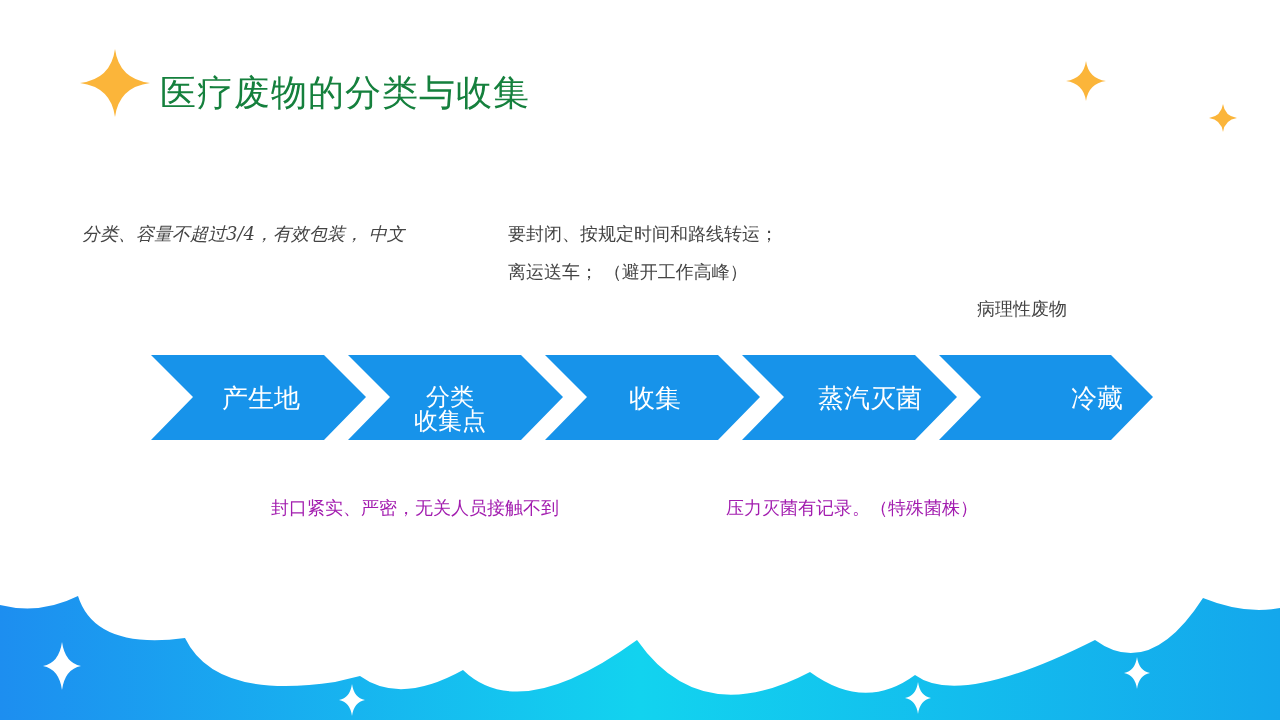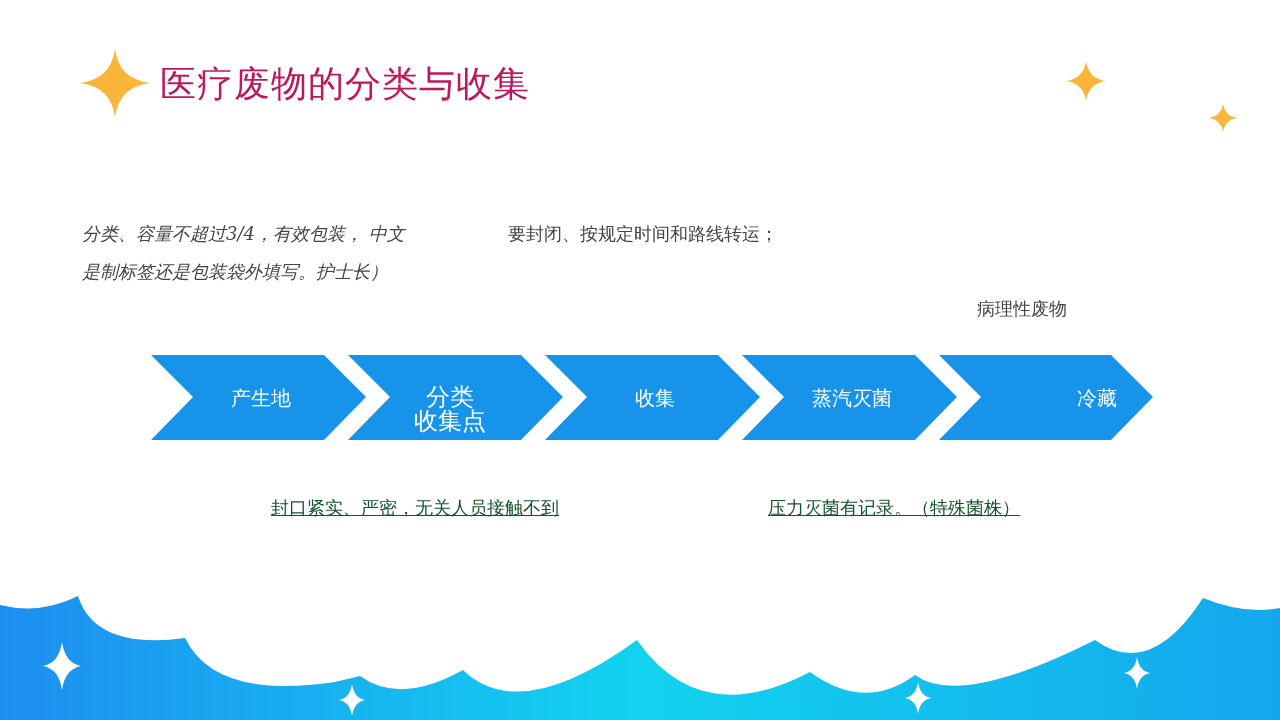--- a/index.html
+++ b/index.html
@@ -3,36 +3,36 @@
 <meta charset="utf-8">
 <style>
   html, body { margin: 0; padding: 0; }
   body {
     width: 1280px; height: 720px; position: relative; overflow: hidden;
     background: #ffffff;
     font-family: "DejaVu Serif", "Liberation Serif", serif;
   }
   .abs { position: absolute; }
   .title {
-    left: 160px; top: 58px; font-size: 36px; color: #be185d;
+    left: 160px; top: 67px; font-size: 36px; color: #15803d;
     font-family: Liberation Serif, serif;
     letter-spacing: 1px; white-space: nowrap; line-height: 52px;
   }
   .note {
     font-size: 18px; color: #444; line-height: 38px; white-space: nowrap;
   }
   .note-line { display: block; }
   .flow { left: 0; top: 0; width: 1280px; height: 720px; }
   .step-label {
-    position: absolute; color: #fff; font-size: 20px; text-align: center;
+    position: absolute; color: #fff; font-size: 26px; text-align: center;
     line-height: 26px; white-space: nowrap;
     font-family: "DejaVu Sans", "Liberation Sans", sans-serif;
   }
   .step-label.two { font-size: 24px; line-height: 24px; }
-  .bottom-note { font-size: 18px; color: #14532d; white-space: nowrap; text-decoration: underline; }
+  .bottom-note { font-size: 18px; color: #a21caf; white-space: nowrap; }
 </style>
 </head>
 <body>
 
 <svg class="abs" style="left:0;top:0" width="1280" height="720" viewBox="0 0 1280 720">
   <defs>
     <linearGradient id="cg" x1="0" y1="0" x2="1" y2="0">
       <stop offset="0" stop-color="#1d8ef0"></stop>
       <stop offset="0.5" stop-color="#12d3ef"></stop>
       <stop offset="1" stop-color="#14a7ec"></stop>
@@ -74,24 +74,24 @@
   <path d="M0 -16 Q2 -2 13 0 Q2 2 0 16 Q-2 2 -13 0 Q-2 -2 0 -16Z" fill="#ffffff"></path>
 </svg>
 <svg class="abs" style="left:1121px;top:657px" width="32" height="32" viewBox="-16 -16 32 32">
   <path d="M0 -16 Q2 -2 13 0 Q2 2 0 16 Q-2 2 -13 0 Q-2 -2 0 -16Z" fill="#ffffff"></path>
 </svg>
 
 <div class="abs title">医疗废物的分类与收集</div>
 
 <div class="abs note" style="left:82px;top:215px;font-style:italic;">
   <span class="note-line">分类、容量不超过3/4，有效包装， 中文</span>
-  <span class="note-line">是制标签还是包装袋外填写。护士长）</span>
 </div>
 <div class="abs note" style="left:508px;top:215px;">
   <span class="note-line">要封闭、按规定时间和路线转运；</span>
+  <span class="note-line">离运送车；  （避开工作高峰）</span>
 </div>
 <div class="abs note" style="left:977px;top:291px;font-family:Liberation Mono, monospace;">
   <span class="note-line">病理性废物</span>
 </div>
 
 <svg class="abs flow" width="1280" height="720" viewBox="0 0 1280 720">
   <g fill="#1793ea">
     <polygon points="151,355 324,355 366,397 324,440 151,440 193,397"></polygon>
     <polygon points="348,355 521,355 563,397 521,440 348,440 390,397"></polygon>
     <polygon points="545,355 718,355 760,397 718,440 545,440 587,397"></polygon>
@@ -103,21 +103,21 @@
 <div class="step-label" style="left:191px;top:385px;width:140px;">
   <span>产生地</span>
 </div>
 <div class="step-label two" style="left:380px;top:369px;width:140px;margin-top:16px;">
   <span style="display:block">分类</span>
   <span style="display:block">收集点</span>
 </div>
 <div class="step-label" style="left:585px;top:385px;width:140px;">
   <span>收集</span>
 </div>
-<div class="step-label" style="left:782px;top:385px;width:140px;">
+<div class="step-label" style="left:782px;top:385px;width:140px;text-align:right;">
   <span>蒸汽灭菌</span>
 </div>
 <div class="step-label" style="left:1027px;top:385px;width:140px;">
   <span>冷藏</span>
 </div>
 
 <div class="abs bottom-note" style="left:271px;top:496px;">封口紧实、严密，无关人员接触不到</div>
-<div class="abs bottom-note" style="left:768px;top:496px;">压力灭菌有记录。（特殊菌株）</div>
+<div class="abs bottom-note" style="left:726px;top:496px;">压力灭菌有记录。（特殊菌株）</div>
 
 </body></html>

